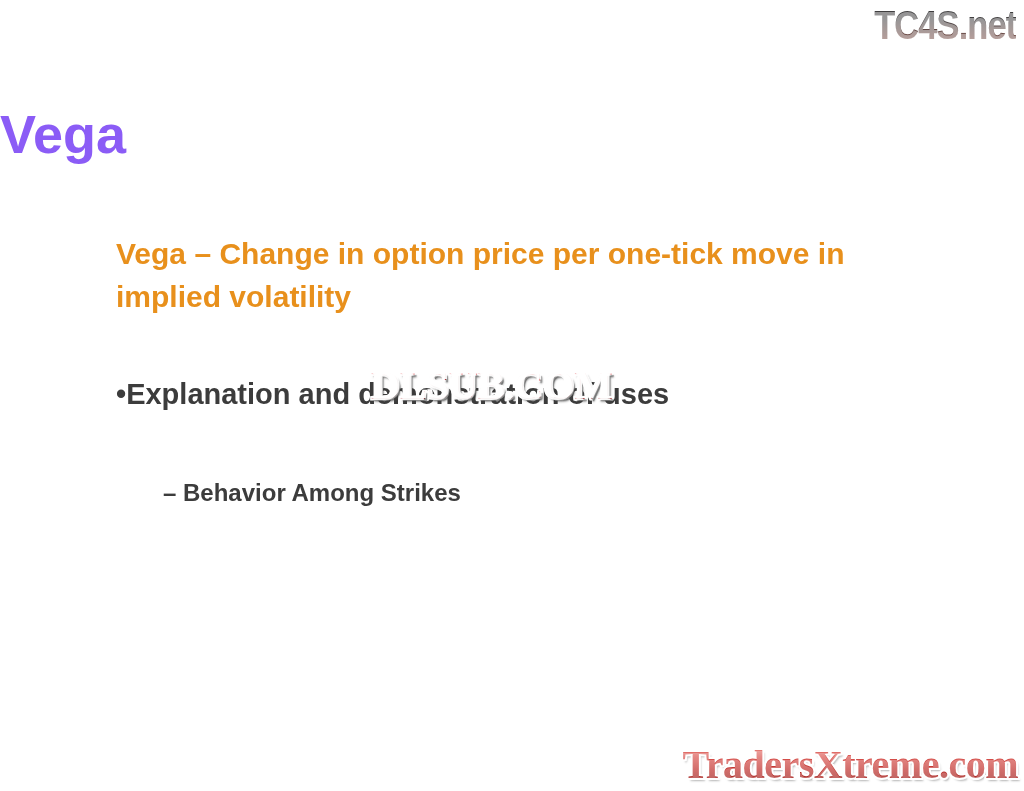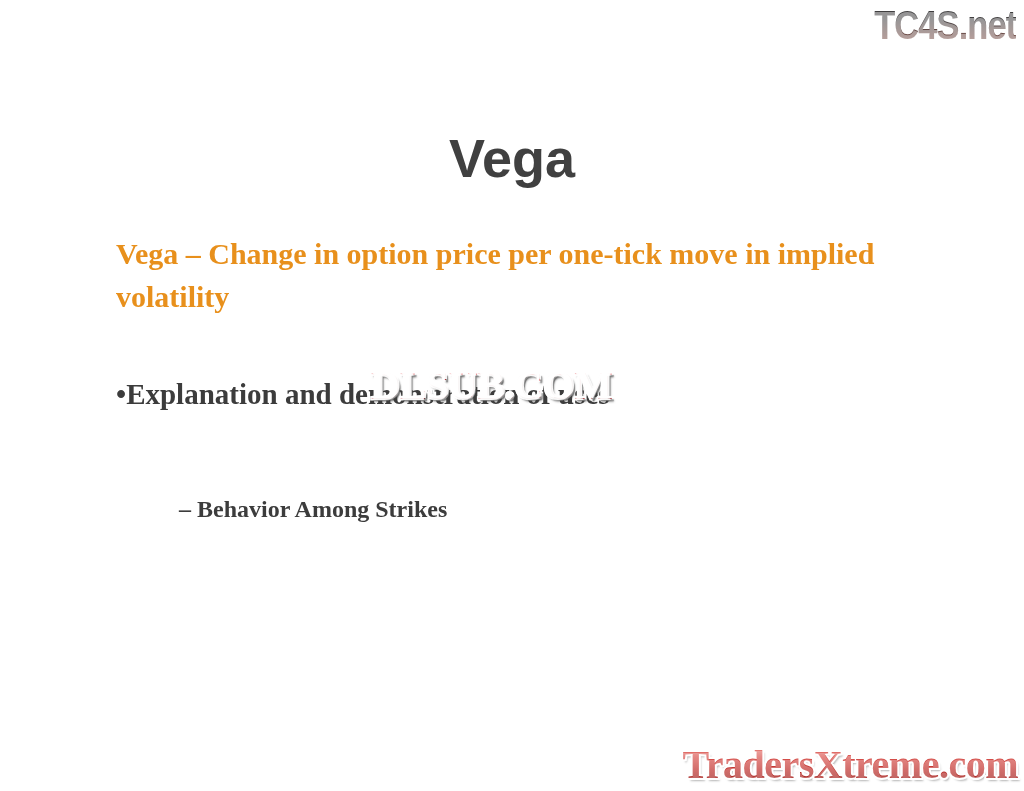--- a/index.html
+++ b/index.html
@@ -44,36 +44,34 @@
     -webkit-text-fill-color: transparent;
     text-shadow: 0 1px 0 rgba(255,255,255,0.45);
   }
 
   
   .slide-title {
     position: absolute;
     left: 0;
     right: 0;
     top: 103px;
-    text-align: center;
-    color: #404040;
+    text-align: left;
+    color: #8b5cf6;
     font-size: 54px;
     font-weight: bold;
     line-height: 62px;
     letter-spacing: 0px;
-    margin-top: 24px;
   }
 
   
   .body-block {
     position: absolute;
     left: 116px;
     top: 232px;
     width: 800px;
-    font-family: Liberation Serif, serif;
   }
 
   .lead-para {
     color: #e8901c;
     font-size: 30px;
     font-weight: bold;
     line-height: 43px;
     margin: 0;
     max-width: 760px;
   }
@@ -85,21 +83,21 @@
     line-height: 36px;
     margin: 0;
     white-space: nowrap;
   }
 
   .bullet-l2 {
     color: #3c3c3c;
     font-size: 24px;
     font-weight: bold;
     line-height: 32px;
-    margin: 16px;
+    margin: 0;
     padding-left: 47px;
     white-space: nowrap;
   }
 
   .spacer-1 { height: 58px; }
   .spacer-2 { height: 55px; }
   .spacer-3 { height: 10px; }
 
   
   .dlsub-mark {

